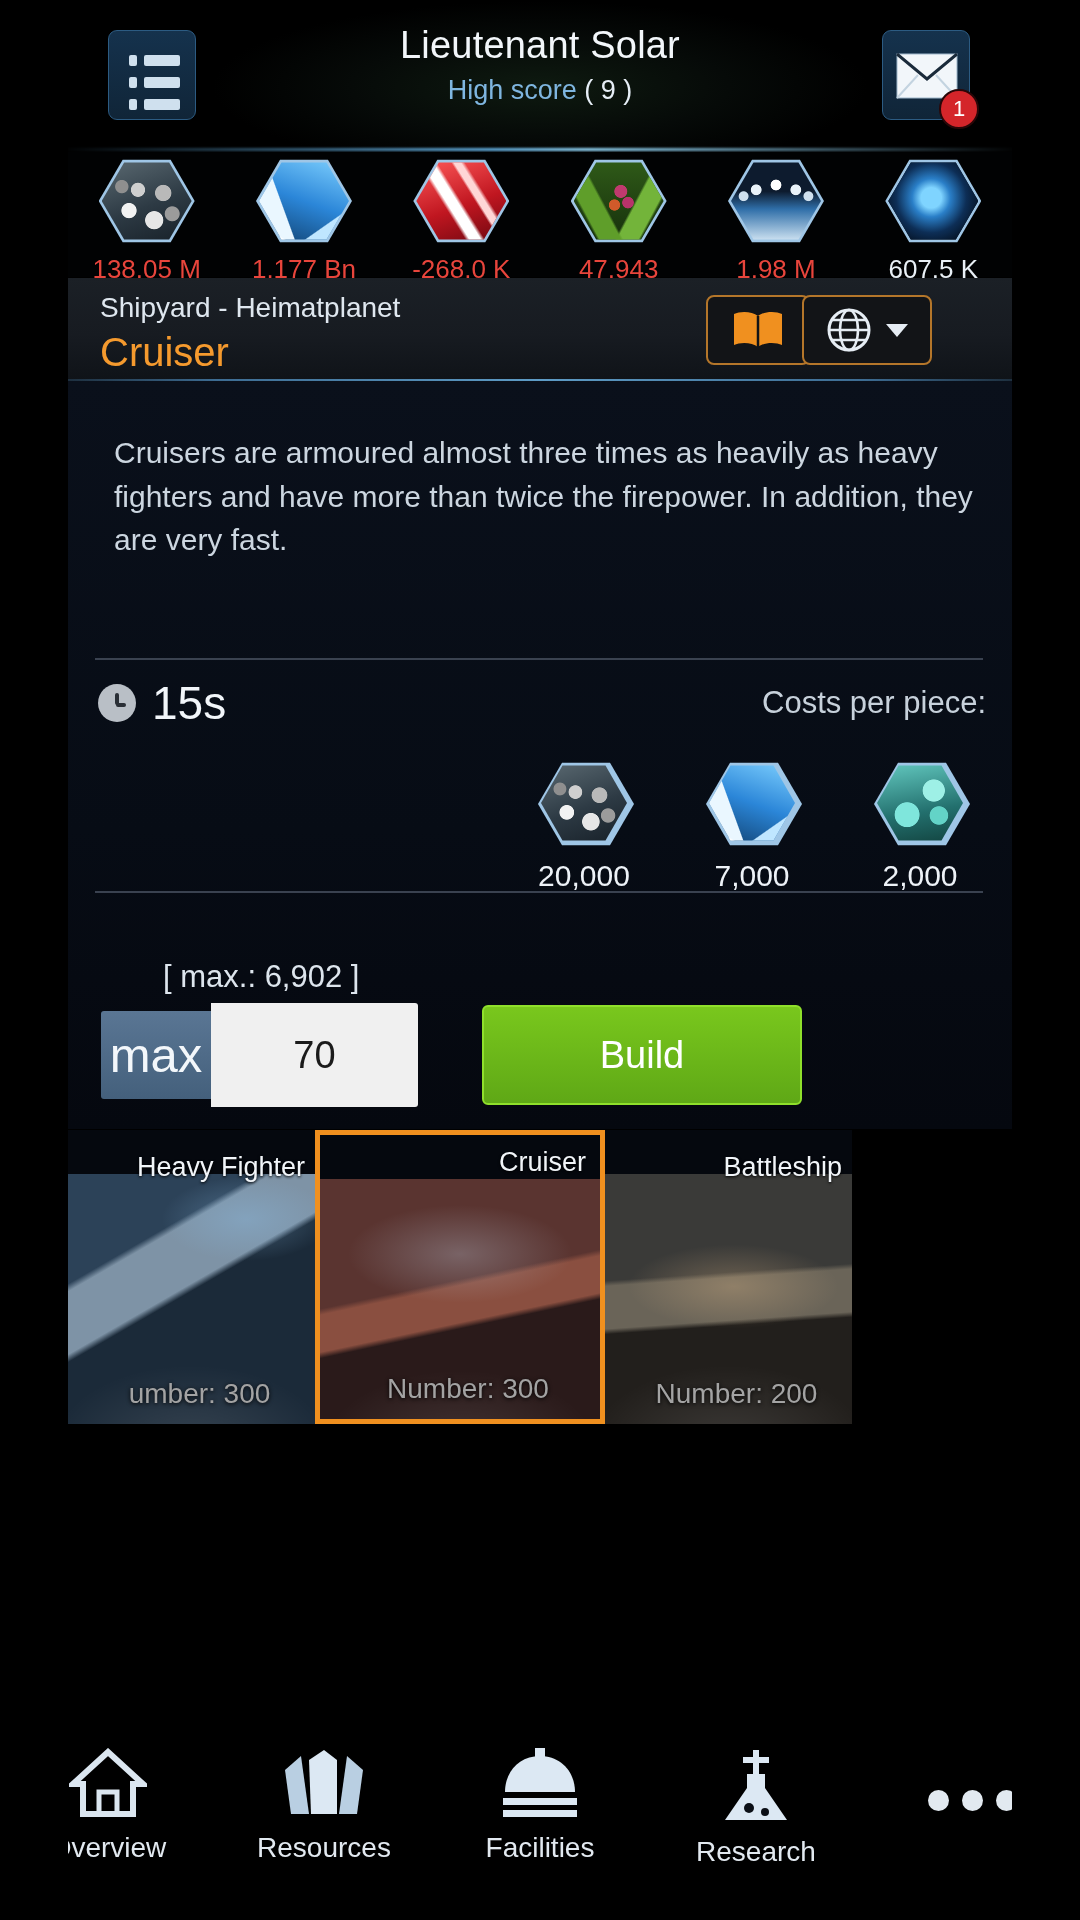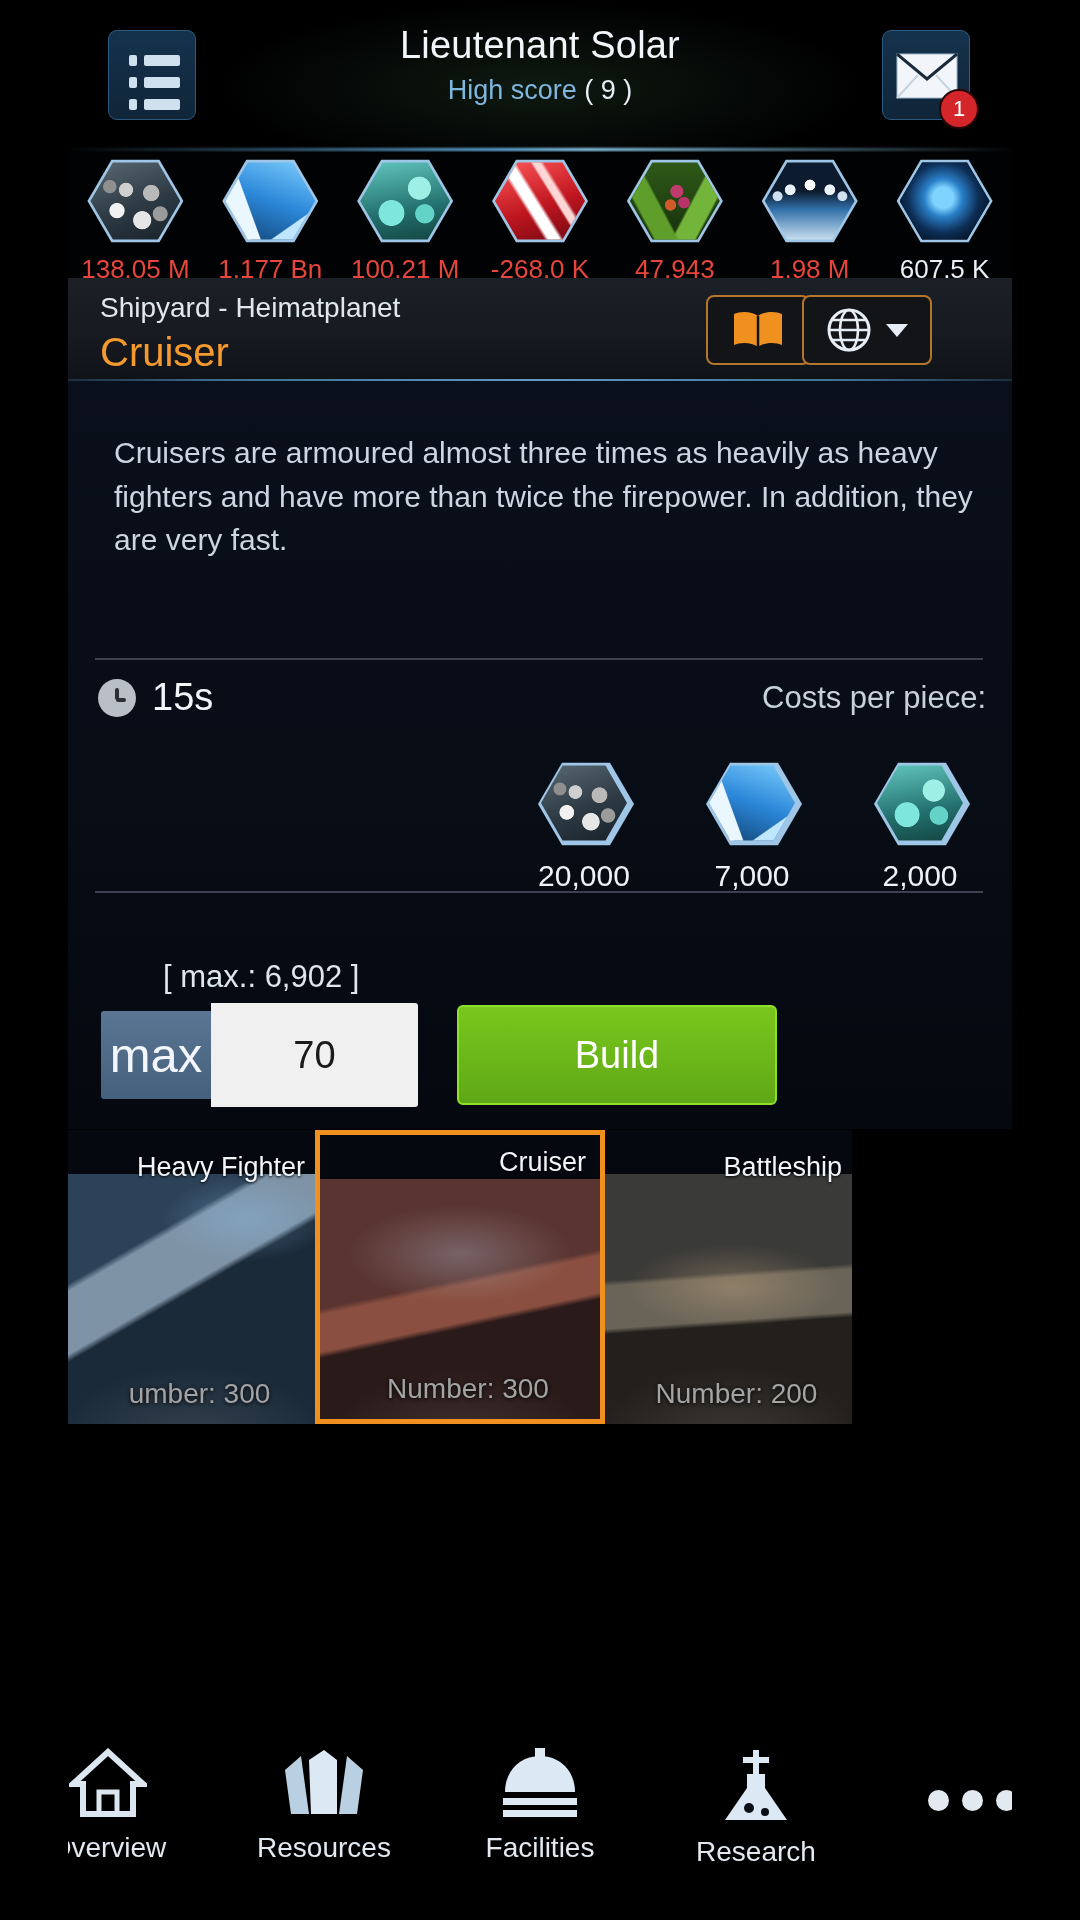--- a/index.html
+++ b/index.html
@@ -118,34 +118,34 @@
           background:linear-gradient(180deg,#0a101b 0%,#070c15 60%,#05080f 100%); }
   .desc{ position:absolute; left:46px; top:50px; width:860px; font-size:30px; line-height:1.45; color:#ccd6e0; }
   .hr{ position:absolute; left:27px; width:888px; height:2px; background:#3a4250; }
   .hr.one{ top:277px; }
   .hr.two{ top:510px; }
   .timerow{ position:absolute; left:30px; top:295px; width:888px; display:flex; align-items:center; justify-content:space-between; }
   .timeleft{ display:flex; align-items:center; gap:16px; }
   .clock{ width:38px;height:38px;border-radius:50%;background:#b9bfc6; position:relative; }
   .clock::before{ content:""; position:absolute; left:17px; top:9px; width:4px; height:12px; background:#2a2f36; border-radius:2px; }
   .clock::after{ content:""; position:absolute; left:18px; top:19px; width:10px; height:4px; background:#2a2f36; border-radius:2px; }
-  .timetxt{ font-size:38px; color:#f2f6fa; }
+  .timetxt{ font-size:46px; color:#f2f6fa; }
   .costlbl{ font-size:31px; color:#c7d1db;margin-left:10px; }
   .costs{ position:absolute; right:32px; top:380px; display:flex; gap:48px; }
   .costitem{ display:flex; flex-direction:column; align-items:center; width:120px; }
   .costitem .hexico{ width:92px; height:84px; }
   .costitem .hexico .inner{ width:86px; height:78px; }
   .costnum{ margin-top:14px; font-size:30px; color:#edf2f7; }
   .maxlbl{ position:absolute; left:95px; top:578px; font-size:31px; color:#dde5ed; }
   .ctrlrow{ position:absolute; left:33px; top:622px; width:888px; height:104px; display:flex; align-items:center; }
   .maxbtn{ width:110px; height:88px; background:linear-gradient(#5a7694,#44607c); color:#f3f7fb;
            font-size:49px; display:flex; align-items:center; justify-content:center; border-radius:3px 0 0 3px; }
   .numfield{ width:207px; height:104px; background:#f0f0f0; color:#1b1b1b; font-size:38px;
              display:flex; align-items:center; justify-content:center; border-radius:0 3px 3px 0; }
-  .buildbtn{ margin-left:39px; width:320px; height:100px; background:linear-gradient(#79c71d,#5fa816);
+  .buildbtn{ margin-left:64px; width:320px; height:100px; background:linear-gradient(#79c71d,#5fa816);
              border:2px solid #8fe02b; border-radius:6px; color:#fff; font-size:38px;
              display:flex; align-items:center; justify-content:center; }
 
   
   .carousel{ position:absolute; left:68px; top:1129px; width:944px; height:296px; background:#000; display:flex; }
   .card{ position:relative; width:247px; height:294px; margin-top:1px; overflow:hidden; background:#05080e; }
   .card.sel{ width:290px; border:5px solid #f0901f; }
   .card .cname{ position:absolute; right:10px; top:22px; font-size:27px; color:#f1f5f9; z-index:3; text-shadow:0 1px 3px #000; }
   .card.sel .cname{ right:14px; top:12px; }
   .card .cnum{ position:absolute; left:8px; bottom:14px; width:100%; text-align:center; font-size:28px; color:#a3a3a3; z-index:3; text-shadow:0 1px 4px #000; }
@@ -230,29 +230,20 @@
           <div class="inner">
             <div class="fill-crystal"></div>
           </div>
         </div>
       <div class="resval">1.177 Bn</div>
     </div>
     <div class="rescell">
       <div class="hexico">
           <span class="clip"></span>
           <div class="inner">
-            <div class="fill-deut"></div>
-          </div>
-        </div>
-      <div class="resval">100.21 M</div>
-    </div>
-    <div class="rescell">
-      <div class="hexico">
-          <span class="clip"></span>
-          <div class="inner">
             <div class="fill-energy"></div>
           </div>
         </div>
       <div class="resval">-268.0 K</div>
     </div>
     <div class="rescell">
       <div class="hexico">
           <span class="clip"></span>
           <div class="inner">
             <div class="fill-food"></div>

